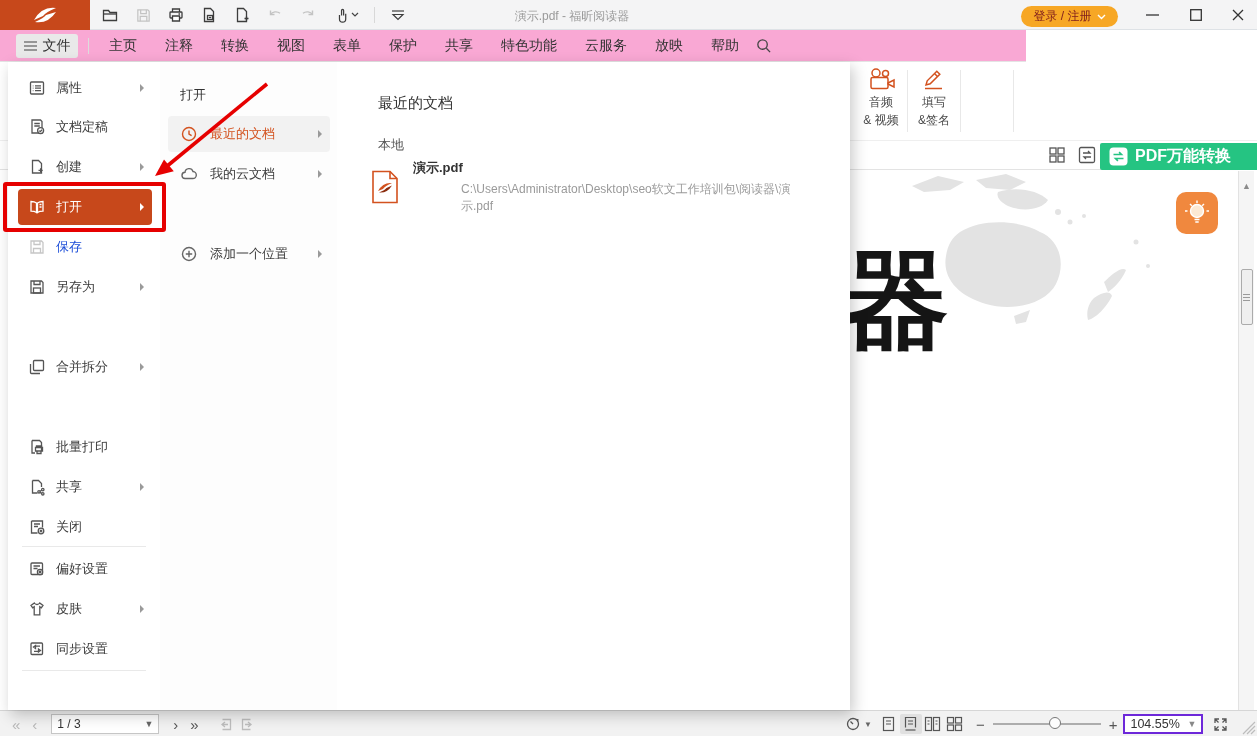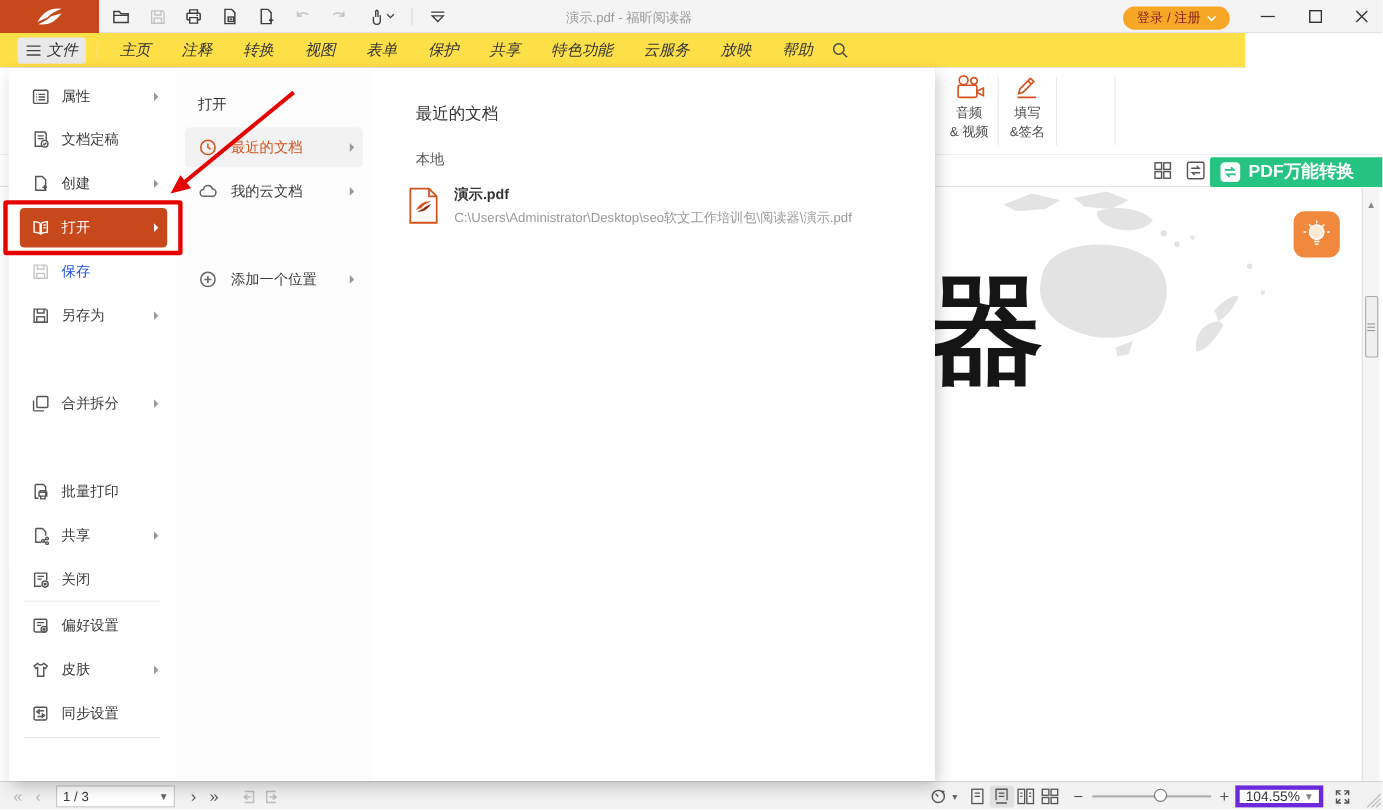--- a/index.html
+++ b/index.html
@@ -13,21 +13,21 @@
   .app-btn { position:absolute; left:0; top:0; width:90px; height:30px; background:#C7481B; display:flex; align-items:center; justify-content:center; cursor:pointer; }
   .qat { position:absolute; left:100px; top:0; height:30px; display:flex; align-items:center; gap:13px; color:#3d3d3d; }
   .qat .qi { width:20px; height:20px; display:flex; align-items:center; justify-content:center; }
   .qat .dis { color:#c3c3c3; }
   .qat .vsep { width:1px; height:16px; background:#d8d8d8; }
   .win-title { position:absolute; left:422px; top:8px; width:300px; text-align:center; font-size:12px; color:#9a9a9a; }
   .login-pill { position:absolute; left:1021px; top:6px; width:97px; height:21px; background:#F7A725; border-radius:11px; color:#7f1d1d; font-size:12px; display:flex; align-items:center; justify-content:center; gap:5px; cursor:pointer; }
   .winbtn { position:absolute; top:0; width:34px; height:30px; display:flex; align-items:center; justify-content:center; color:#333; }
 
   
-  .menubar { position:absolute; left:0; top:30px; width:1132px; height:32px; background:#fde047; border-bottom:1px solid #E4E4E4; display:flex; align-items:center;font-style:italic; }
+  .menubar { position:absolute; left:0; top:30px; width:1026px; height:32px; background:#f9a8d4; border-bottom:1px solid #E4E4E4; display:flex; align-items:center; }
   .file-btn { margin-left:16px; width:62px; height:24px; background:#E9E9E9; border-radius:3px; display:flex; align-items:center; justify-content:center; gap:6px; font-size:14px; color:#333; cursor:pointer; }
   .mb-sep { width:1px; height:16px; background:#dcdcdc; margin:0 0 0 10px; }
   .tabs { display:flex; align-items:center; gap:28px; margin-left:20px; font-size:14px; color:#333; }
   .tab { cursor:pointer; white-space:nowrap; }
   .search-btn { margin-left:16px; display:flex; align-items:center; color:#444; cursor:pointer; }
 
   
   .ribbon { position:absolute; left:0; top:62px; width:1257px; height:79px; background:#fff; border-bottom:1px solid #EFEFEF; }
   .rb-btn { position:absolute; top:4px; width:90px; height:72px; display:flex; flex-direction:column; align-items:center; cursor:pointer; }
   .rb-btn .lbl { font-size:12px; color:#4a4a4a; line-height:15px; text-align:center; margin-top:3px; }
@@ -47,21 +47,21 @@
   
   .statusbar { position:absolute; left:0; top:710px; width:1257px; height:26px; background:#F2F2F2; border-top:1px solid #D6D6D6; font-size:13px; color:#555; }
   .sb-nav { position:absolute; top:0; height:26px; display:flex; align-items:center; }
   .sb-chev { font-size:15px; padding:0 6px; cursor:pointer; }
   .sb-dis { color:#b8b8b8; }
   .pagebox { width:108px; height:20px; background:#fff; border:1px solid #C6C6C6; display:flex; align-items:center; padding:0 5px; margin:0 8px; font-size:12px; color:#333; cursor:text; }
   .pagebox .dd { margin-left:auto; color:#666; font-size:9px; }
   .sb-ico { width:22px; height:20px; display:flex; align-items:center; justify-content:center; color:#555; cursor:pointer; border-radius:2px; }
   .sb-ico.on { background:#E0E0E0; }
   .sb-ico.gray { color:#bdbdbd; }
-  .zoombox { width:80px; height:20px; background:#fff; border:4px solid #6d28d9; display:flex; align-items:center; padding:0 5px; font-size:12.5px; color:#333; margin:0 6px; }
+  .zoombox { width:80px; height:20px; background:#fff; border:2px solid #6d28d9; display:flex; align-items:center; padding:0 5px; font-size:12.5px; color:#333; margin:0 6px; }
   .zoombox .dd { margin-left:auto; color:#888; font-size:9px; }
   .slider-track { width:108px; height:2px; background:#ADADAD; position:relative; margin:0 8px; }
   .slider-thumb { position:absolute; left:52%; top:-6px; width:12px; height:12px; border:1.5px solid #777; border-radius:50%; background:#FDFDFD; cursor:pointer; }
   .grip { position:absolute; right:1px; bottom:1px; width:14px; height:14px; }
 
   
   .filemenu { position:absolute; left:8px; top:62px; width:842px; height:648px; background:#fff; z-index:10; box-shadow:3px 5px 14px rgba(0,0,0,0.22); }
   .fm-left { position:absolute; left:0; top:0; width:152px; height:456px; background:#fff; }
   .fmi { position:absolute; left:10px; width:134px; height:34px; display:flex; align-items:center; gap:10px; padding:0 8px 0 10px; font-size:13px; color:#3c3c3c; cursor:pointer; border-radius:4px; }
   .fmi .ic { width:18px; height:18px; color:#555; flex:none; display:flex; align-items:center; justify-content:center; }
@@ -79,21 +79,21 @@
   .omi .ic { width:18px; height:18px; color:#666; flex:none; display:flex; align-items:center; justify-content:center; }
   .omi .ar { margin-left:auto; width:0; height:0; border-left:4px solid #9a9a9a; border-top:4px solid transparent; border-bottom:4px solid transparent; }
   .omi.selected { background:#F2F2F2; color:#D3521F; }
   .omi.selected .ic { color:#D3521F; }
 
   .fm-main { position:absolute; left:329px; top:0; width:513px; height:648px; background:#fff; }
   .rc-title { position:absolute; left:41px; top:32px; font-size:15px; color:#333; }
   .rc-group { position:absolute; left:41px; top:74px; font-size:13px; color:#555; }
   .file-row { position:absolute; left:34px; top:102px; width:450px; height:46px; display:flex; align-items:center; gap:14px; cursor:pointer; }
   .file-meta .fname { font-size:13px; font-weight:bold; color:#333; }
-  .file-meta .fpath { font-size:12px; color:#9a9a9a; margin-top:4px; }
+  .file-meta .fpath { font-size:12px; color:#9a9a9a; margin-top:4px;margin-left:48px; }
 
   
   .red-box { position:absolute; left:3px; top:182px; width:163px; height:50px; border:4px solid #E60000; border-radius:3px; z-index:20; pointer-events:none; }
   .red-arrow { position:absolute; left:130px; top:70px; width:170px; height:120px; z-index:21; pointer-events:none; }
 
   svg { display:block; }
 </style>
 </head>
 <body>
 

